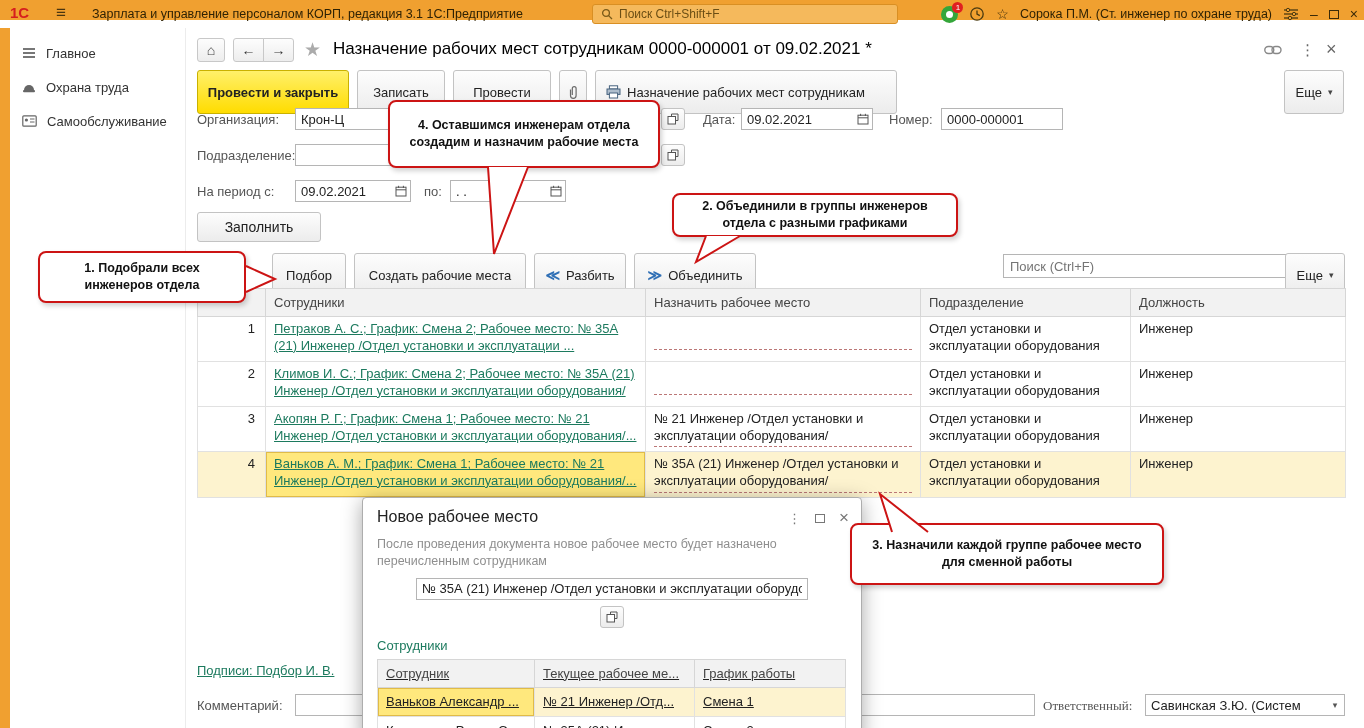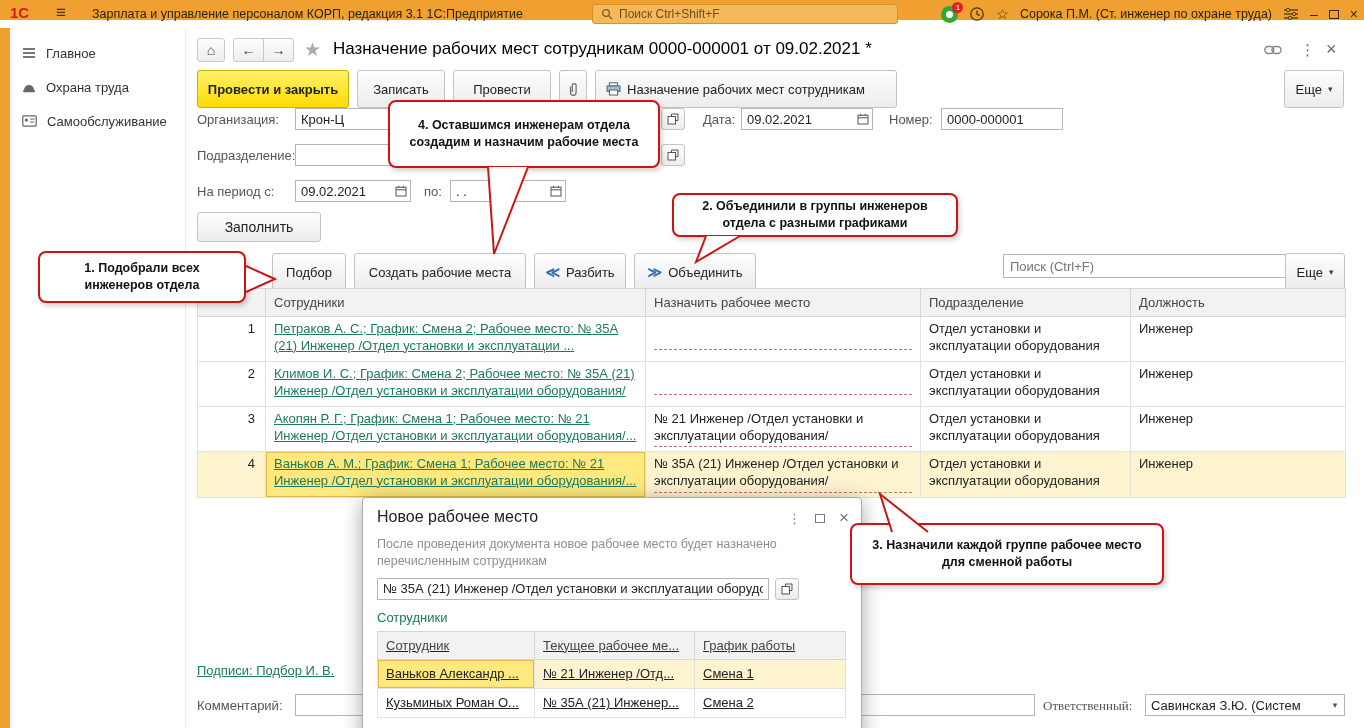--- a/index.html
+++ b/index.html
@@ -36,21 +36,21 @@
   #home-btn { left:197px; top:38px; width:28px; font-size:14px; }
   #back-btn { left:233px; top:38px; width:31px; border-radius:3px 0 0 3px; font-size:14px; color:#333; }
   #fwd-btn  { left:263px; top:38px; width:31px; border-radius:0 3px 3px 0; font-size:14px; color:#333; }
   #fav-star { position:absolute; left:304px; top:38px; font-size:19px; color:#ababab; }
   #doc-title { position:absolute; left:333px; top:39px; font-size:17px; color:#000; white-space:nowrap; }
   #hdr-link { position:absolute; left:1264px; top:45px; }
   #hdr-dots { position:absolute; left:1300px; top:41px; font-size:15px; color:#666; }
   #hdr-close { position:absolute; left:1326px; top:39px; font-size:18px; color:#666; }
 
   
-  .btn { position:absolute; height:38px; border:1px solid #c3c3c3; border-radius:3px; background:linear-gradient(#fdfdfd,#ececec); display:flex; align-items:center; justify-content:center; gap:6px; font-size:13px; color:#222; padding:0 10px; white-space:nowrap; }
+  .btn { position:absolute; height:44px; border:1px solid #c3c3c3; border-radius:3px; background:linear-gradient(#fdfdfd,#ececec); display:flex; align-items:center; justify-content:center; gap:6px; font-size:13px; color:#222; padding:0 10px; white-space:nowrap; }
   .btn-yellow { background:linear-gradient(#fff06a,#ffdc00); border-color:#c9b100; font-weight:bold; }
   #btn-post-close { left:197px; top:70px; width:152px; }
   #btn-save { left:357px; top:70px; width:88px; }
   #btn-post { left:453px; top:70px; width:98px; }
   #btn-clip { left:559px; top:70px; width:28px; padding:0; }
   #btn-print { left:595px; top:70px; width:302px; justify-content:flex-start; }
   #btn-more-top { left:1284px; top:70px; width:60px; }
   .dd-char { font-size:9px; color:#444; }
 
   
@@ -103,21 +103,21 @@
   #comment-input { position:absolute; left:295px; top:694px; width:740px; height:22px; border:1px solid #b5b5b5; padding:0 5px; font:inherit; }
   #resp-label { left:1043px; top:698px;font-family:Liberation Serif, serif; }
   #resp-combo { left:1145px; top:694px; width:200px; }
   #resp-combo input { white-space:nowrap; overflow:hidden; text-overflow:ellipsis; }
 
   
   .modal { position:absolute; left:362px; top:497px; width:500px; height:245px; background:#fff; border:1px solid #adadad; border-radius:4px; box-shadow:0 4px 20px rgba(0,0,0,.35); z-index:50; padding:10px 14px; }
   .modal-title { font-size:16px; color:#222; }
   .modal-icons { position:absolute; right:12px; top:10px; display:flex; gap:14px; align-items:center; color:#777; }
   .modal-desc { margin-top:10px; width:468px; color:#8f8f8f; font-size:12.5px; line-height:1.35; }
-  .modal-row { margin-top:8px; display:flex; align-items:center; gap:6px; }
+  .modal-row { margin-top:8px; display:flex; align-items:center; gap:6px;flex-direction:column; }
   .modal-combo { width:392px; height:22px; border:1px solid #b5b5b5; display:flex; align-items:center; }
   .modal-combo input { border:none; outline:none; flex:1; min-width:0; padding:0 5px; font:inherit; color:#222; }
   .m-open { width:24px; height:22px; border:1px solid #c3c3c3; border-radius:3px; background:linear-gradient(#fdfdfd,#ececec); display:flex; align-items:center; justify-content:center; }
   .group-lnk { margin-top:10px; color:#1c7a5e; font-size:13px; }
   .mgrid { margin-top:6px; width:468px; border-collapse:collapse; table-layout:fixed;text-decoration:underline; }
   .mgrid th { background:#f2f2f2; border:1px solid #d6d6d6; font-weight:normal; color:#444; text-align:left; padding:5px 8px; height:28px; font-size:13px; white-space:nowrap; overflow:hidden; }
   .mgrid td { border:1px solid #e1e1e1; border-top:none; padding:5px 8px; height:29px; font-size:13px; white-space:nowrap; overflow:hidden; background:#fff; }
   .mgrid tr.sel td { background:#fdf3cf; }
   .mgrid tr.sel td.focus { background:#ffe87d; box-shadow: inset 0 0 0 1px #e0bb48; }
 

